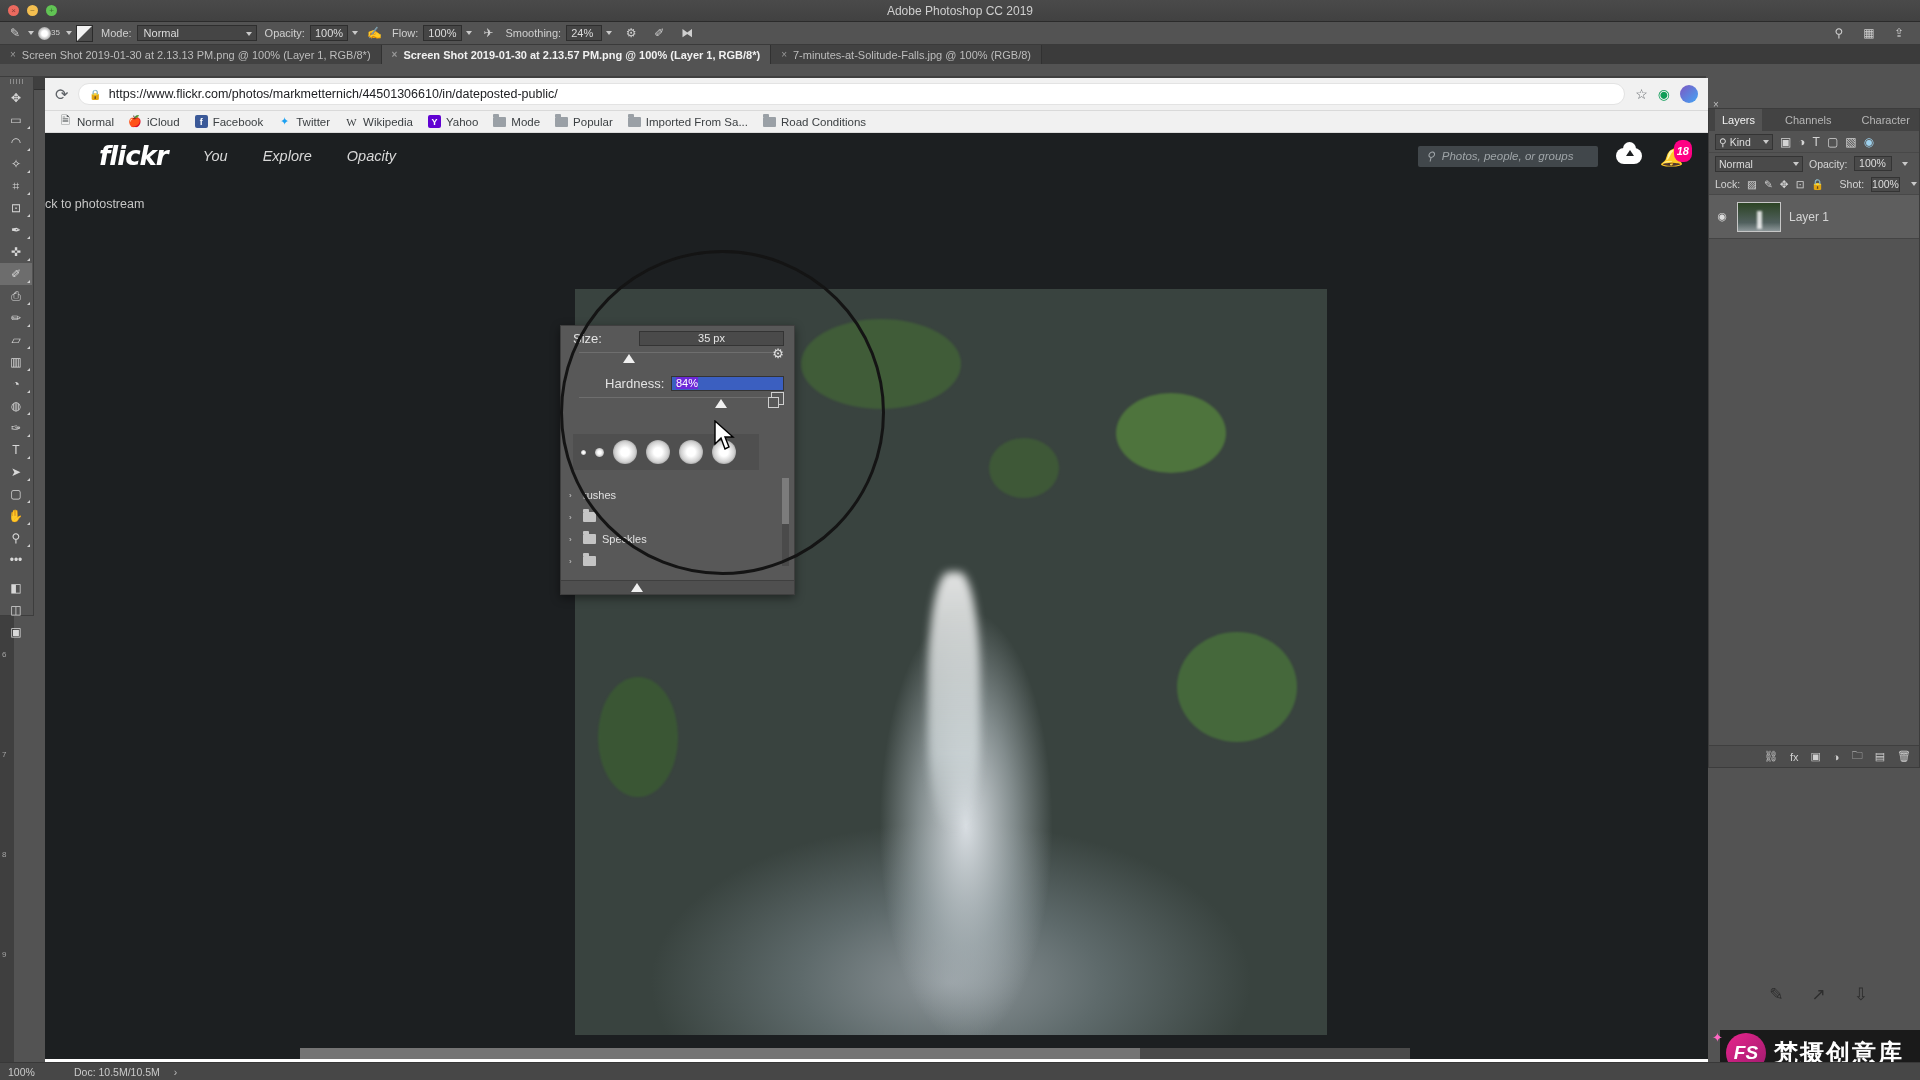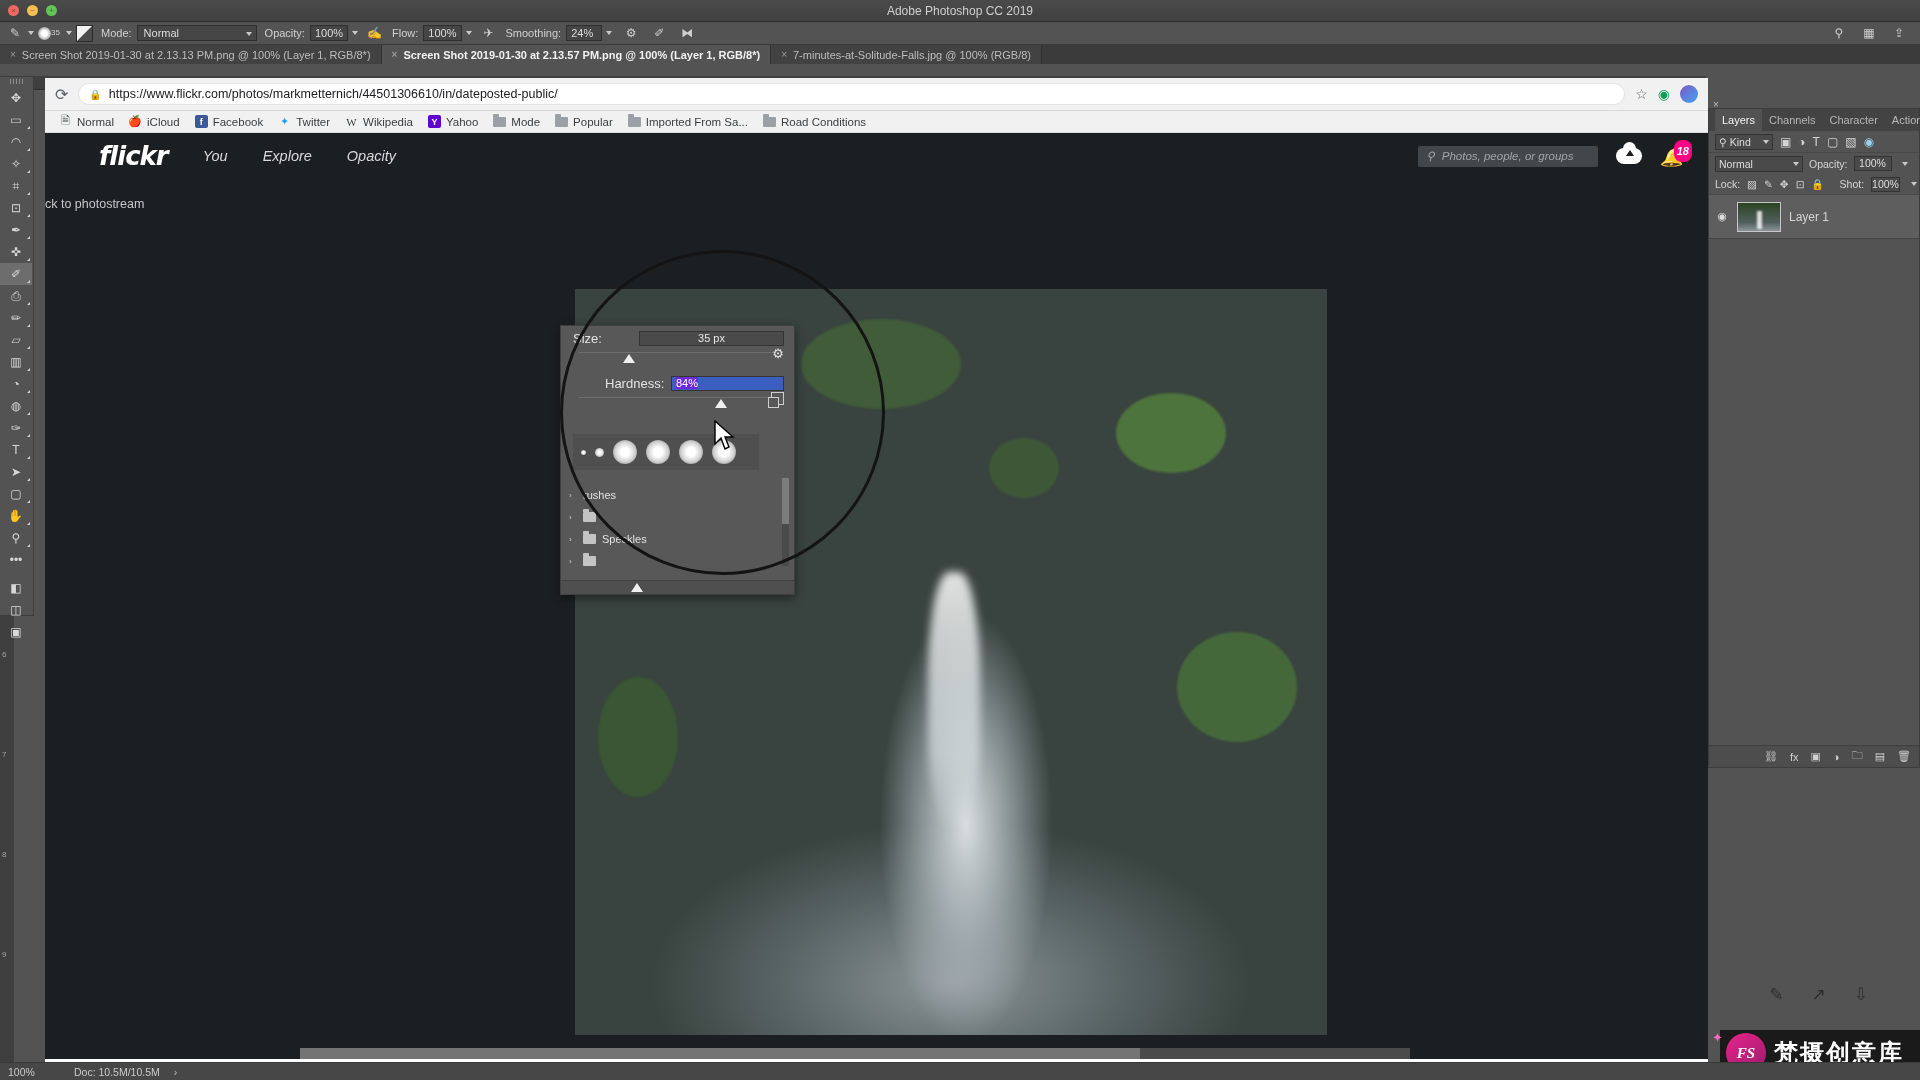--- a/index.html
+++ b/index.html
@@ -206,22 +206,22 @@
 
   
   .watermark{
     position:absolute; right:0; bottom:4px; height:46px; background:#1a1a1a;
     display:flex; align-items:center; padding:0 16px 0 6px; gap:8px;
   }
   .wm-circ{
     width:40px;height:40px;border-radius:50%;
     background:linear-gradient(140deg,#e8248c,#9b1b6d); color:#fff;
     display:flex;align-items:center;justify-content:center;
-    font-style:italic; font-weight:bold; font-size:15px;
-    font-family:Liberation Serif, serif;
+    font-style:italic; font-weight:bold; font-size:19px;
+    font-family:Liberation Sans, sans-serif;
   }
   .wm-txt{ color:#fff; font-size:24px; letter-spacing:2px;
      font-family:"DejaVu Sans",sans-serif; font-weight:bold;}
   .wm-spark{ position:absolute; left:-8px; top:0px; color:#ff69c4; font-size:13px;}
 
   
   .brush-popup{
     position:absolute; left:560px; top:325px; width:235px; height:270px;
     background:#585858; border:1px solid #3f3f3f; box-shadow:0 3px 9px rgba(0,0,0,.45);
     font-size:11px; color:#e0e0e0;
@@ -284,21 +284,21 @@
   }
   
   .cursor{ position:absolute; left:713px; top:420px; width:22px;height:32px; }
 
   
   .ps-right{
     position:absolute; right:0; top:108px; width:212px; height:660px;
     background:#535353; border:1px solid #3c3c3c;
   }
   .pnl-tabs{ display:flex; align-items:center; height:22px; background:#434343;
-    font-size:11px; gap:0; padding-left:6px;}
+    font-size:11px; gap:16px; padding-left:6px;}
   .pnl-tab{ padding:0 7px; line-height:22px; color:#b6b6b6; white-space:nowrap;}
   .pnl-tab.active{ background:#535353; color:#f3f3f3; }
   .pnl-close{ position:absolute; left:4px; top:-10px; font-size:10px; color:#bdbdbd;}
   .filt-row{ display:flex;align-items:center; height:22px; padding:0 6px; gap:7px;
     border-bottom:1px solid #484848;}
   .kind-dd{ width:58px;height:16px;background:#4a4a4a;border:1px solid #343434;
     font-size:10.5px;color:#ddd;display:flex;align-items:center;gap:3px;padding:0 3px;}
   .blend-row{ display:flex;align-items:center;height:21px;padding:0 6px;gap:6px;font-size:10.5px;}
   .blend-dd{ width:88px;height:16px;background:#4a4a4a;border:1px solid #343434;
     display:flex;align-items:center;justify-content:space-between;padding:0 3px;color:#ddd;}

